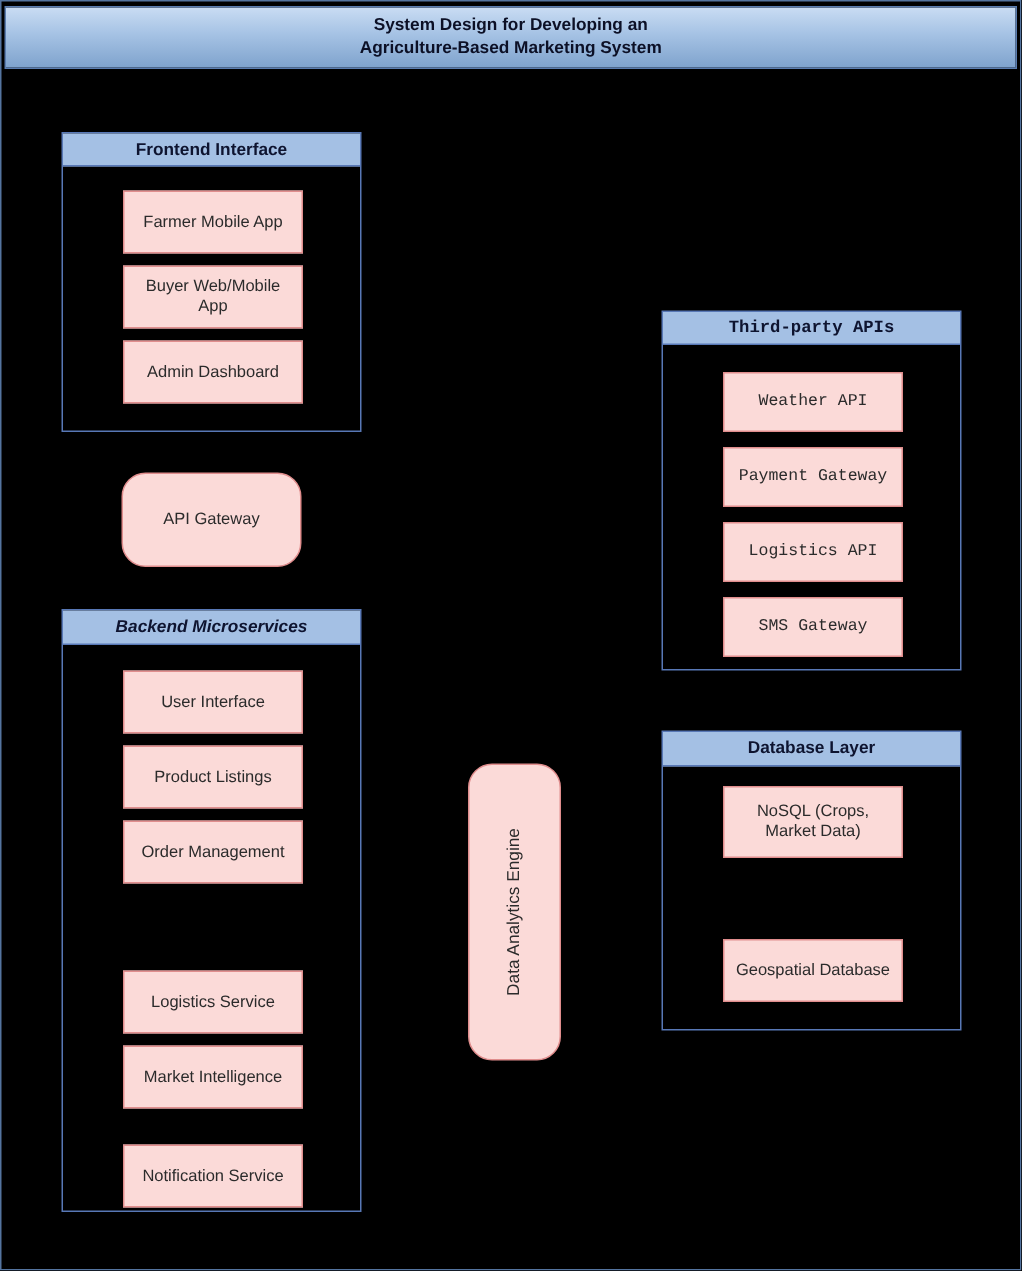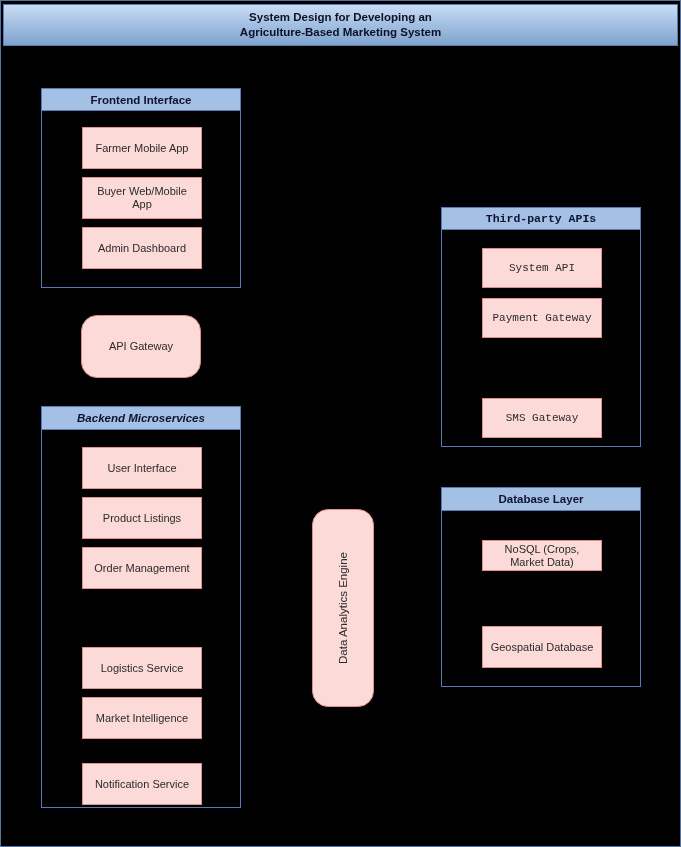--- a/index.html
+++ b/index.html
@@ -92,24 +92,25 @@
     <div class="node" style="left:40px; top:290px; width:120px; height:42px;">Market Intelligence</div>
     <div class="node" style="left:40px; top:340px; width:120px; height:42px;margin-top:16px;">Notification Service</div>
   </div>
 
   <div class="vertical-node" style="left:311px; top:508px; width:62px; height:198px;">
     <span>Data Analytics Engine</span>
   </div>
 
   <div class="group" style="left:440px; top:206px; width:200px; height:240px;font-family:Liberation Mono, monospace;">
     <div class="group-header" style="height:22px;">Third-party APIs</div>
-    <div class="node" style="left:40px; top:40px; width:120px; height:40px;">System API</div>
+    <div class="node" style="left:40px; top:40px; width:120px; height:40px;">Weather API</div>
     <div class="node" style="left:40px; top:90px; width:120px; height:40px;">Payment Gateway</div>
+    <div class="node" style="left:40px; top:140px; width:120px; height:40px;">Logistics API</div>
     <div class="node" style="left:40px; top:190px; width:120px; height:40px;">SMS Gateway</div>
   </div>
 
   <div class="group" style="left:440px; top:486px; width:200px; height:200px;">
     <div class="group-header" style="height:23px;">Database Layer</div>
-    <div class="node" style="left:40px; top:52px; width:120px; height:31px;">NoSQL (Crops, Market Data)</div>
+    <div class="node" style="left:40px; top:36px; width:120px; height:48px;">NoSQL (Crops, Market Data)</div>
     <div class="node" style="left:40px; top:138px; width:120px; height:42px;">Geospatial Database</div>
   </div>
 
 </div>
 
 </body></html>

